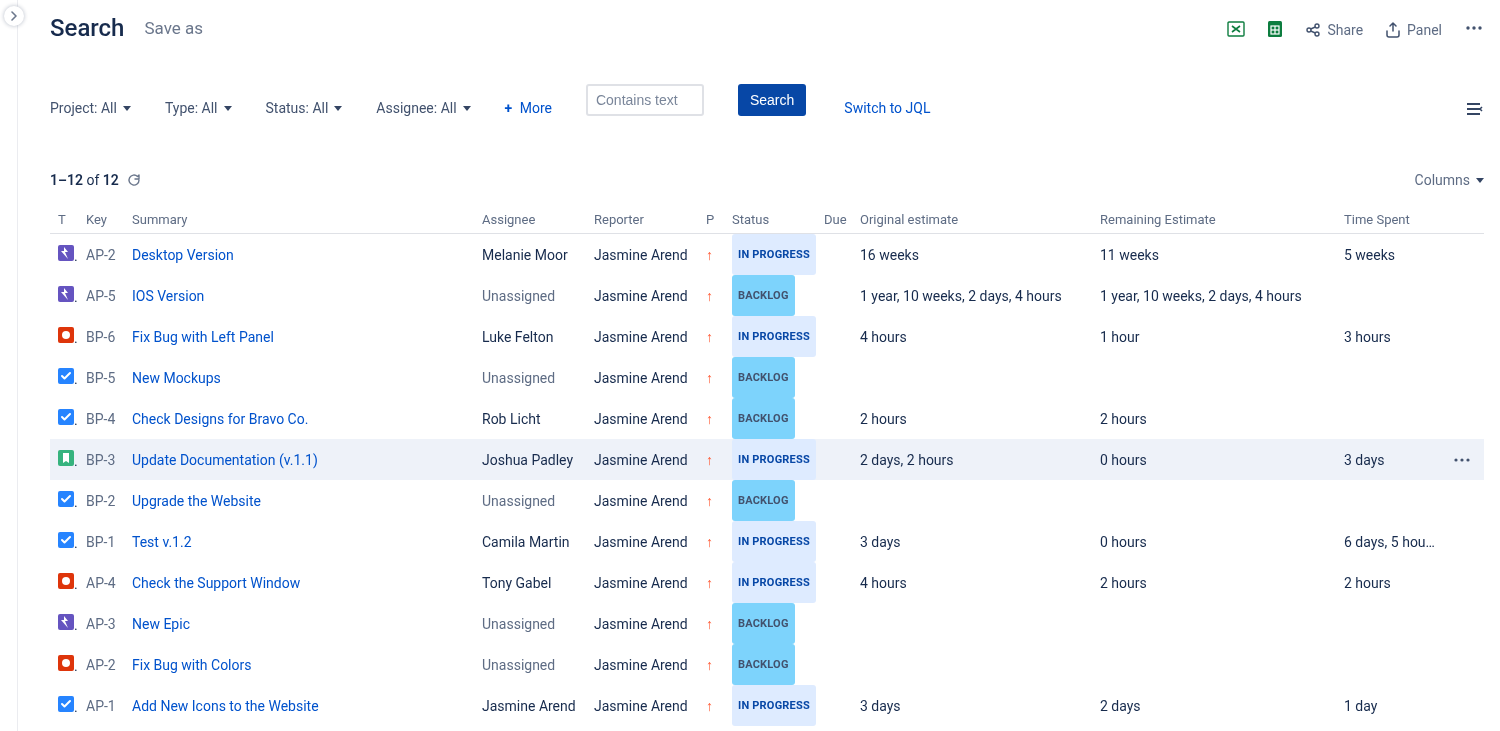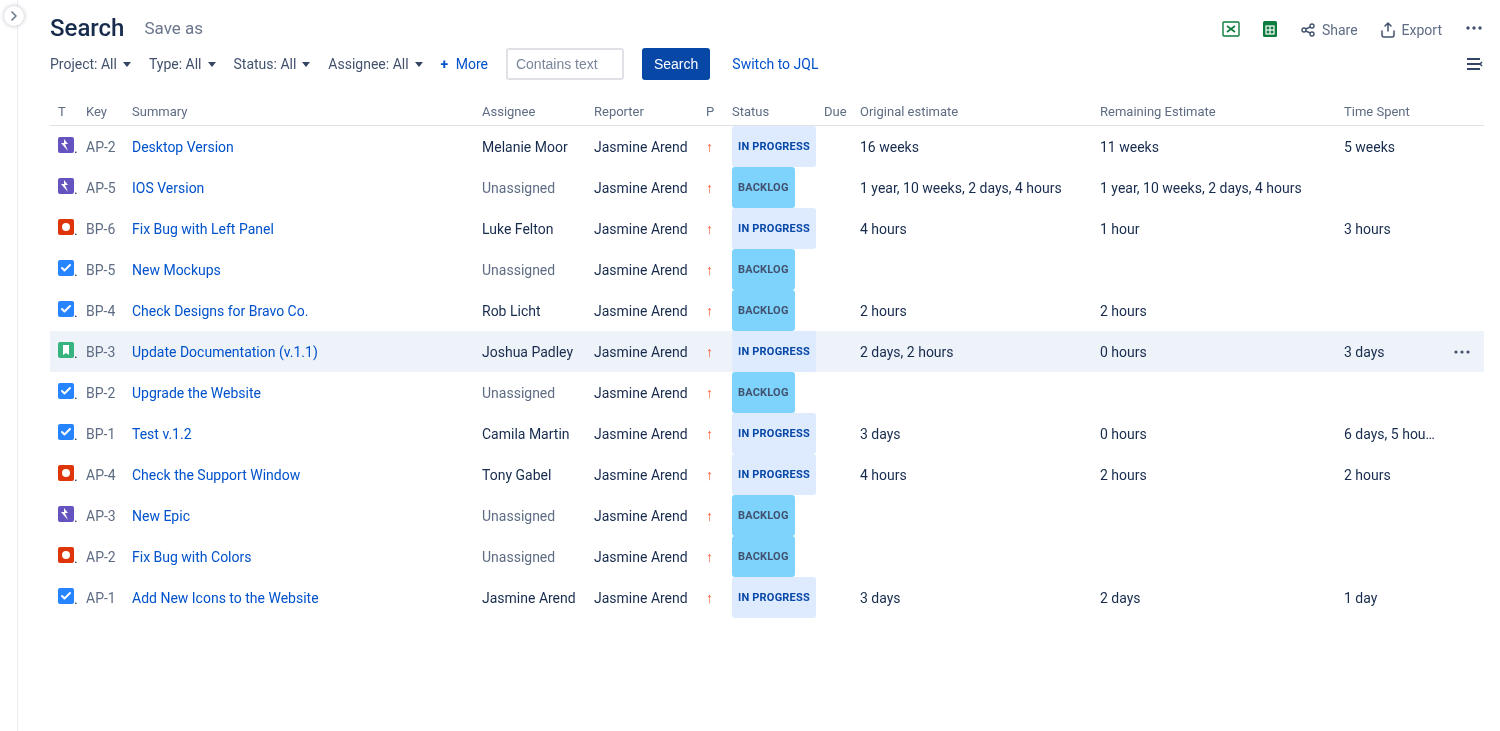--- a/index.html
+++ b/index.html
@@ -8,21 +8,21 @@
   .rail{width:18px;border-right:1px solid #ebecf0;position:relative;flex:none}
   .rail-chevron{position:absolute;top:6px;left:4px;width:20px;height:20px;border-radius:50%;background:#fff;box-shadow:0 0 4px rgba(9,30,66,0.3);display:flex;align-items:center;justify-content:center;cursor:pointer;color:#6b778c}
   .main{flex:1;padding:8px 16px 0 32px;min-width:0}
   .hdr{display:flex;align-items:center;gap:20px;height:40px}
   .title{font-size:24px;font-weight:500;color:#172b4d}
   .saveas{color:#6b778c;font-size:17px;cursor:pointer}
   .spacer{flex:1}
   .hdr-act{display:flex;align-items:flex-end;gap:22px;color:#5e6c84}
   .hdr-act .link{display:flex;align-items:center;gap:6px;cursor:pointer}
   .icn{display:inline-flex;align-items:center;justify-content:center}
-  .filters{display:flex;align-items:center;gap:18px;}
+  .filters{display:flex;align-items:flex-end;gap:34px;margin-top:36px}
   .fbtn{color:#42526e;cursor:pointer;display:inline-flex;align-items:center;gap:4px}
   .caret{border-left:4px solid transparent;border-right:4px solid transparent;border-top:5px solid #344563;margin-left:2px}
   .more-btn{color:#0052cc;cursor:pointer;display:inline-flex;align-items:center;gap:2px}
   .txt{border:2px solid #dfe1e6;border-radius:3px;height:32px;width:118px;padding:0 8px;font-size:14px;color:#172b4d}
   .txt::placeholder{color:#7a869a}
   .search-btn{background:#0747a6;color:#fff;border:none;border-radius:3px;height:32px;padding:0 12px;font-size:14px;font-weight:500;cursor:pointer}
   .jql{color:#0052cc;cursor:pointer;margin-left:4px}
   .view-toggle{cursor:pointer;color:#344563}
   .count-row{display:flex;align-items:center;margin-top:56px}
   .count{color:#172b4d}
@@ -90,21 +90,21 @@
           </span>
           <span>Share</span>
         </span>
         <span class="link">
           <span class="icn">
             <svg width="16" height="16" viewBox="0 0 16 16">
                 <path d="M8 1v8M5 4l3-3 3 3" fill="none" stroke="#42526e" stroke-width="1.5" stroke-linecap="round" stroke-linejoin="round"></path>
                 <path d="M2 9v4a2 2 0 002 2h8a2 2 0 002-2V9" fill="none" stroke="#42526e" stroke-width="1.5" stroke-linecap="round"></path>
               </svg>
           </span>
-          <span>Export</span>
+          <span>Panel</span>
         </span>
         <span class="icn" style="cursor:pointer">
           <svg width="20" height="20" viewBox="0 0 20 20">
               <circle cx="4" cy="10" r="1.7" fill="#42526e"></circle>
               <circle cx="10" cy="10" r="1.7" fill="#42526e"></circle>
               <circle cx="16" cy="10" r="1.7" fill="#42526e"></circle>
             </svg>
         </span>
       </div>
     </div>
@@ -134,20 +134,33 @@
       <span class="view-toggle">
         <svg width="18" height="14" viewBox="0 0 18 14">
             <line x1="1" y1="2" x2="14" y2="2" stroke="#344563" stroke-width="2"></line>
             <line x1="1" y1="7" x2="14" y2="7" stroke="#344563" stroke-width="2"></line>
             <line x1="1" y1="12" x2="14" y2="12" stroke="#344563" stroke-width="2"></line>
             <path d="M16 5l-2 2 2 2" fill="none" stroke="#344563" stroke-width="1.5"></path>
           </svg>
       </span>
     </div>
 
+    <div class="count-row">
+      <span class="count"><b>1–12</b> <span>of</span> <b>12</b></span>
+      <span class="refresh">
+        <svg width="14" height="14" viewBox="0 0 14 14">
+            <path d="M12 7a5 5 0 11-1.5-3.5L12 2v4H8" fill="none" stroke="#6b778c" stroke-width="1.4" stroke-linecap="round" stroke-linejoin="round"></path>
+          </svg>
+      </span>
+      <div class="spacer"></div>
+      <span class="cols-btn">
+          <span>Columns</span>
+          <span class="caret"></span>
+        </span>
+    </div>
 
     <table>
       <colgroup>
         <col style="width:28px">
           <col style="width:46px">
           <col style="width:350px">
         <col style="width:112px">
           <col style="width:112px">
           <col style="width:26px">
         <col style="width:92px">

